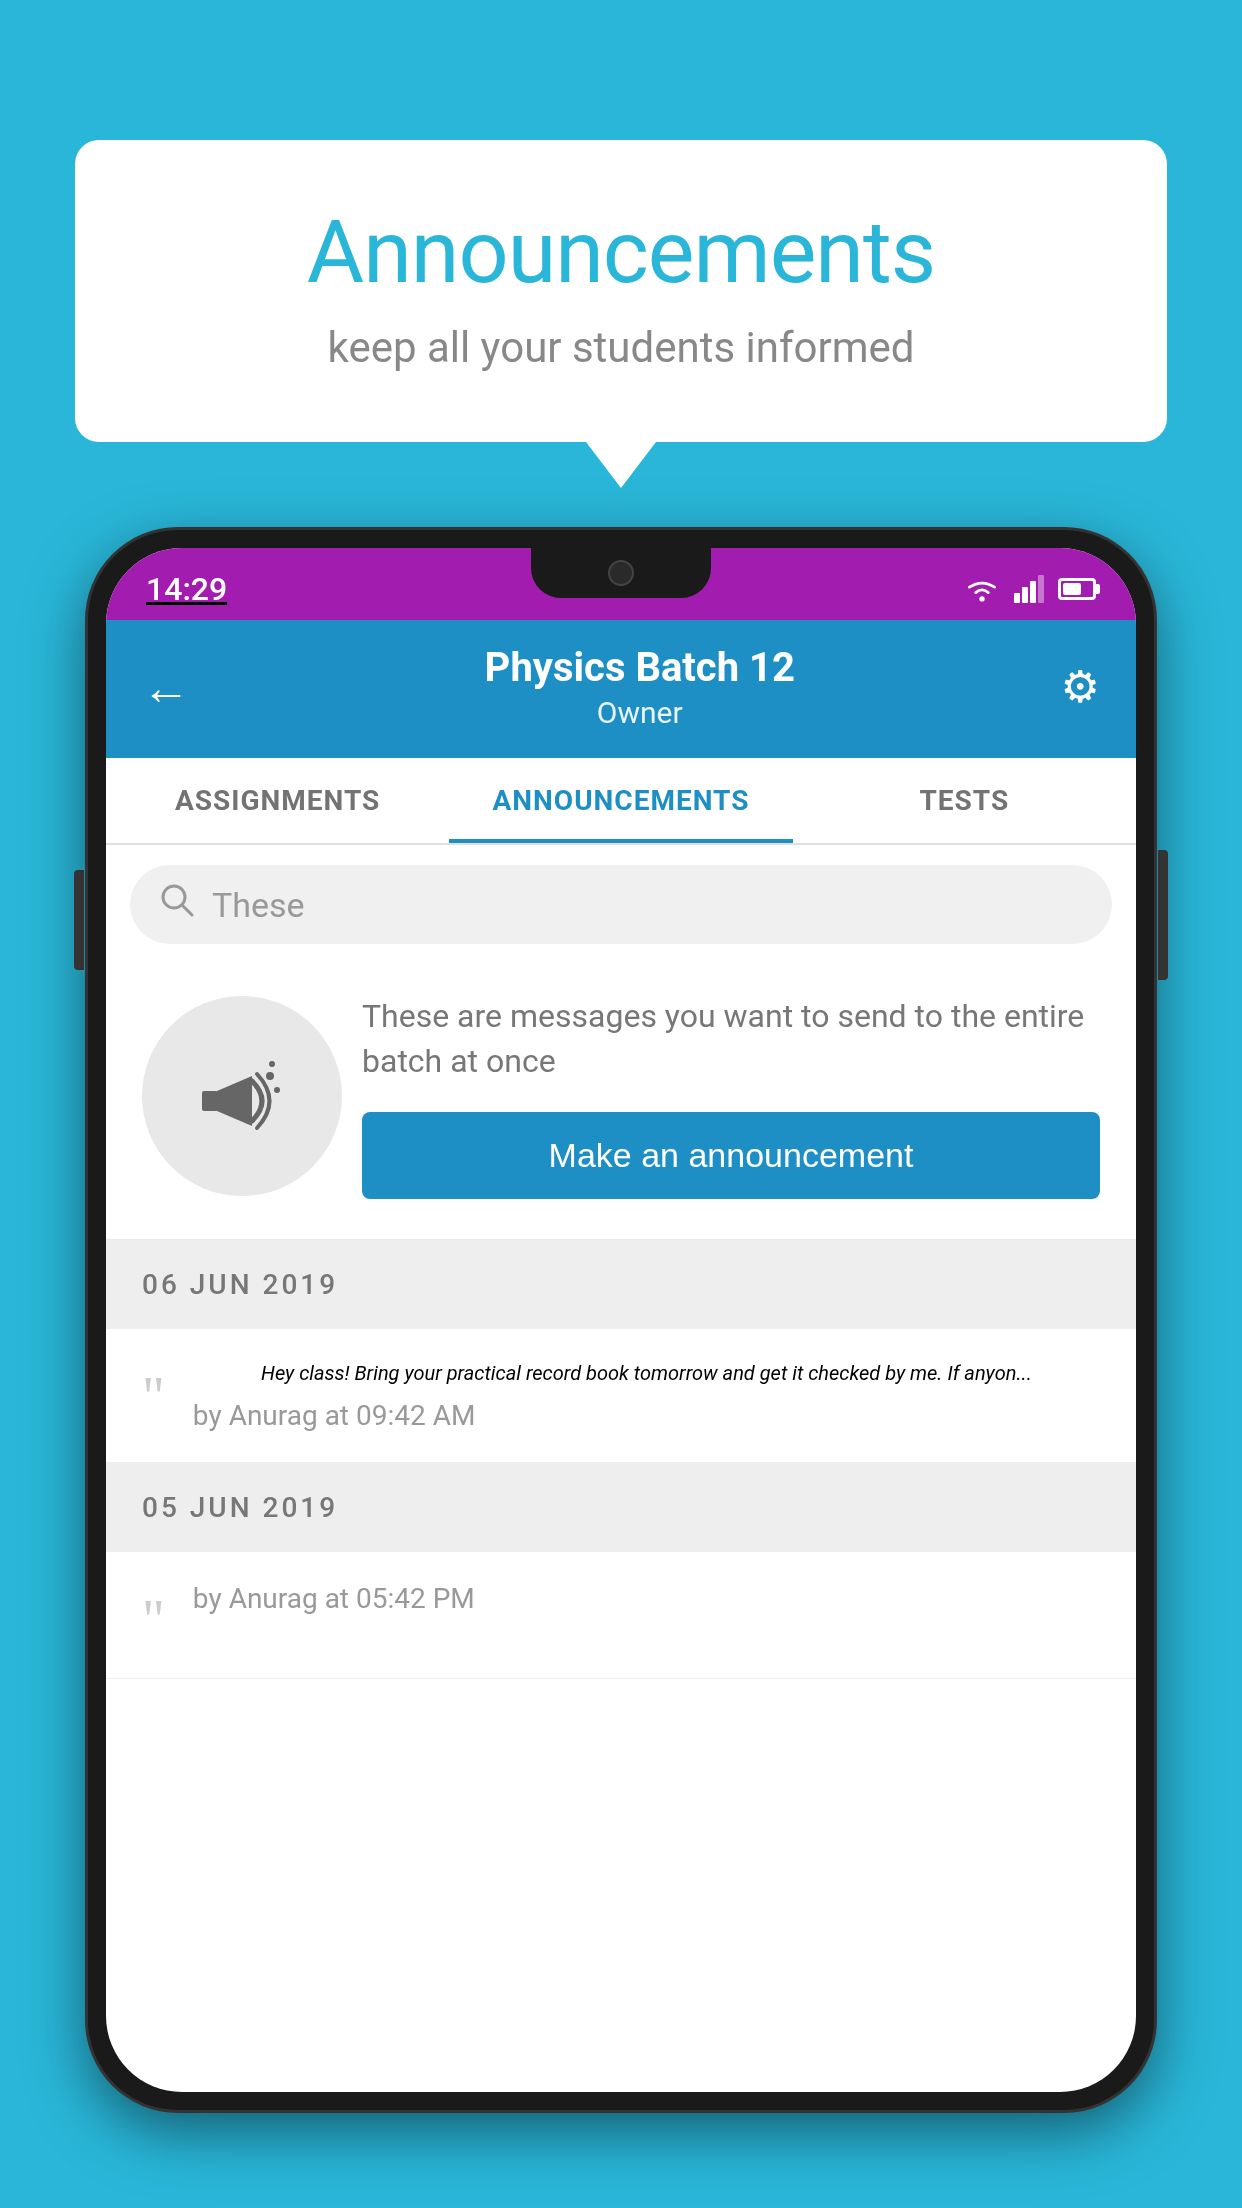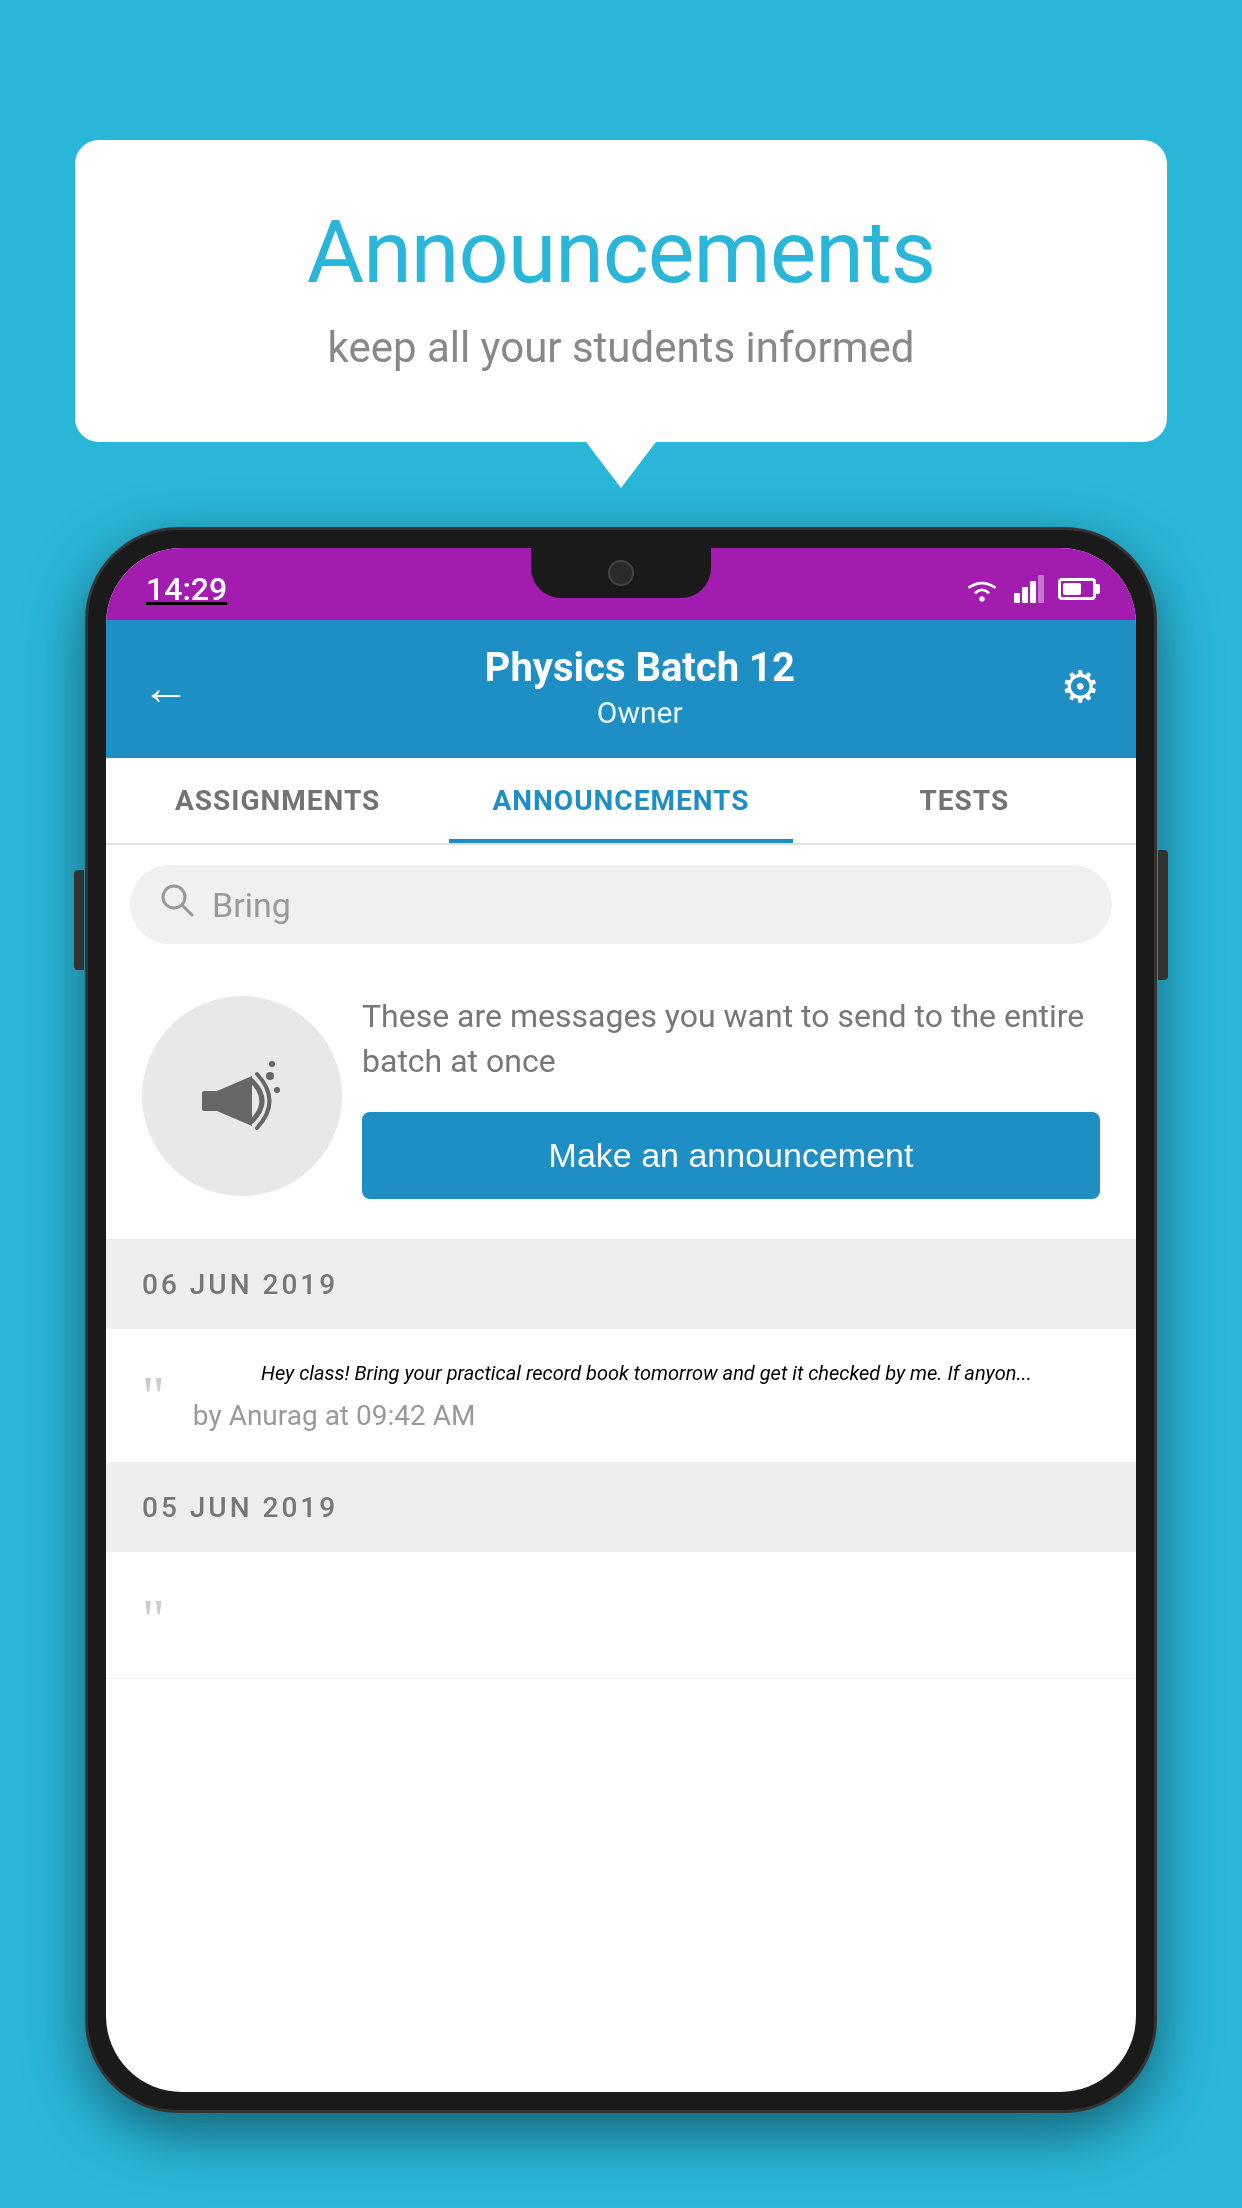--- a/index.html
+++ b/index.html
@@ -429,21 +429,21 @@
       </div>
 
       <div class="search-container">
         <div class="search-bar">
           <div class="search-icon-wrap">
             <svg width="34" height="34" viewBox="0 0 34 34" fill="none">
               <circle cx="14" cy="14" r="11" stroke="#999" stroke-width="3"></circle>
               <line x1="22" y1="22" x2="32" y2="32" stroke="#999" stroke-width="3" stroke-linecap="round"></line>
             </svg>
           </div>
-          <div class="search-text">Bring</div>
+          <div class="search-text">These</div>
         </div>
       </div>
 
       <div class="promo-section">
         <div class="promo-icon-circle">
 
           <svg width="100" height="100" viewBox="0 0 100 100" fill="none">
             <path d="M60 30 L25 45 L25 65 L60 80 Z" fill="#666"></path>
             <rect x="10" y="45" width="16" height="20" rx="2" fill="#666"></rect>
             <path d="M60 35 Q80 55 60 75" stroke="#666" stroke-width="5" fill="none" stroke-linecap="round"></path>
@@ -468,18 +468,19 @@
           <div class="announcement-text">Hey class! Bring your practical record book tomorrow and get it checked by me. If anyon...</div>
           <div class="announcement-meta">by Anurag at 09:42 AM</div>
         </div>
       </div>
 
       <div class="date-divider">05  JUN  2019</div>
 
       <div class="announcement-item">
         <div class="quote-icon">"</div>
         <div class="announcement-content">
+          <div class="announcement-meta">by Anurag at 05:42 PM</div>
         </div>
       </div>
 
     </div>
   </div>
 </div>
 
 </body></html>

